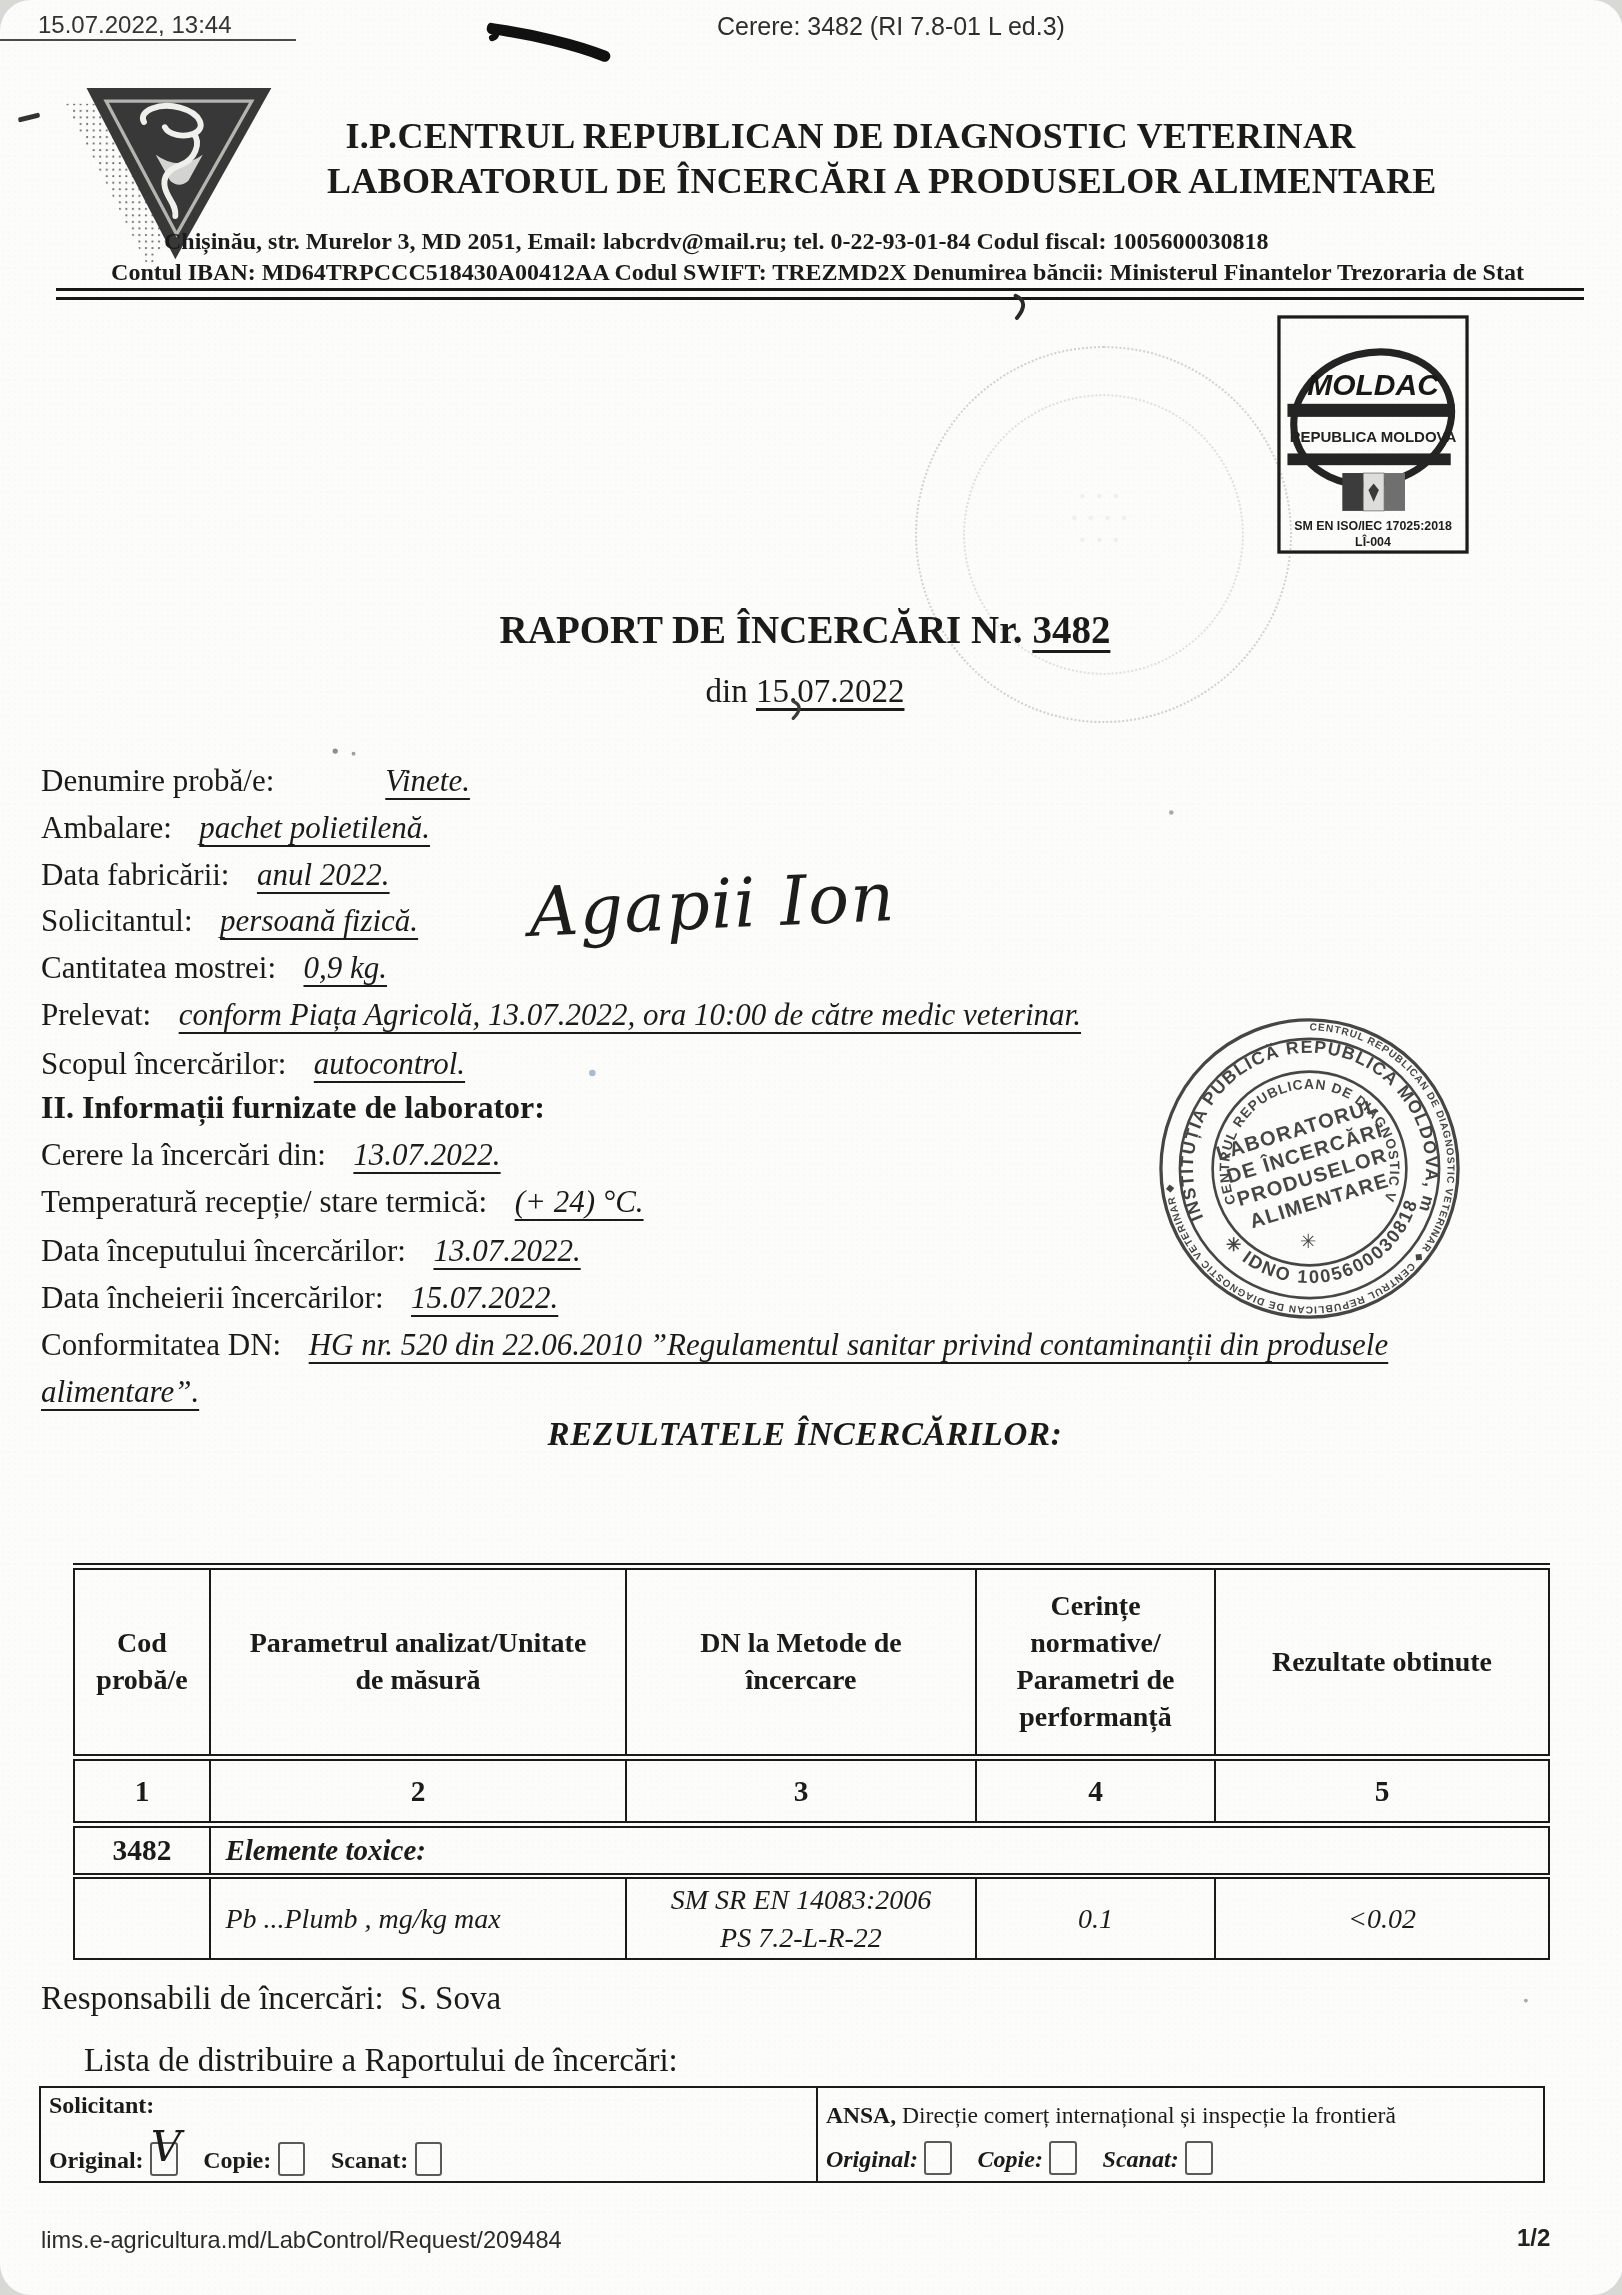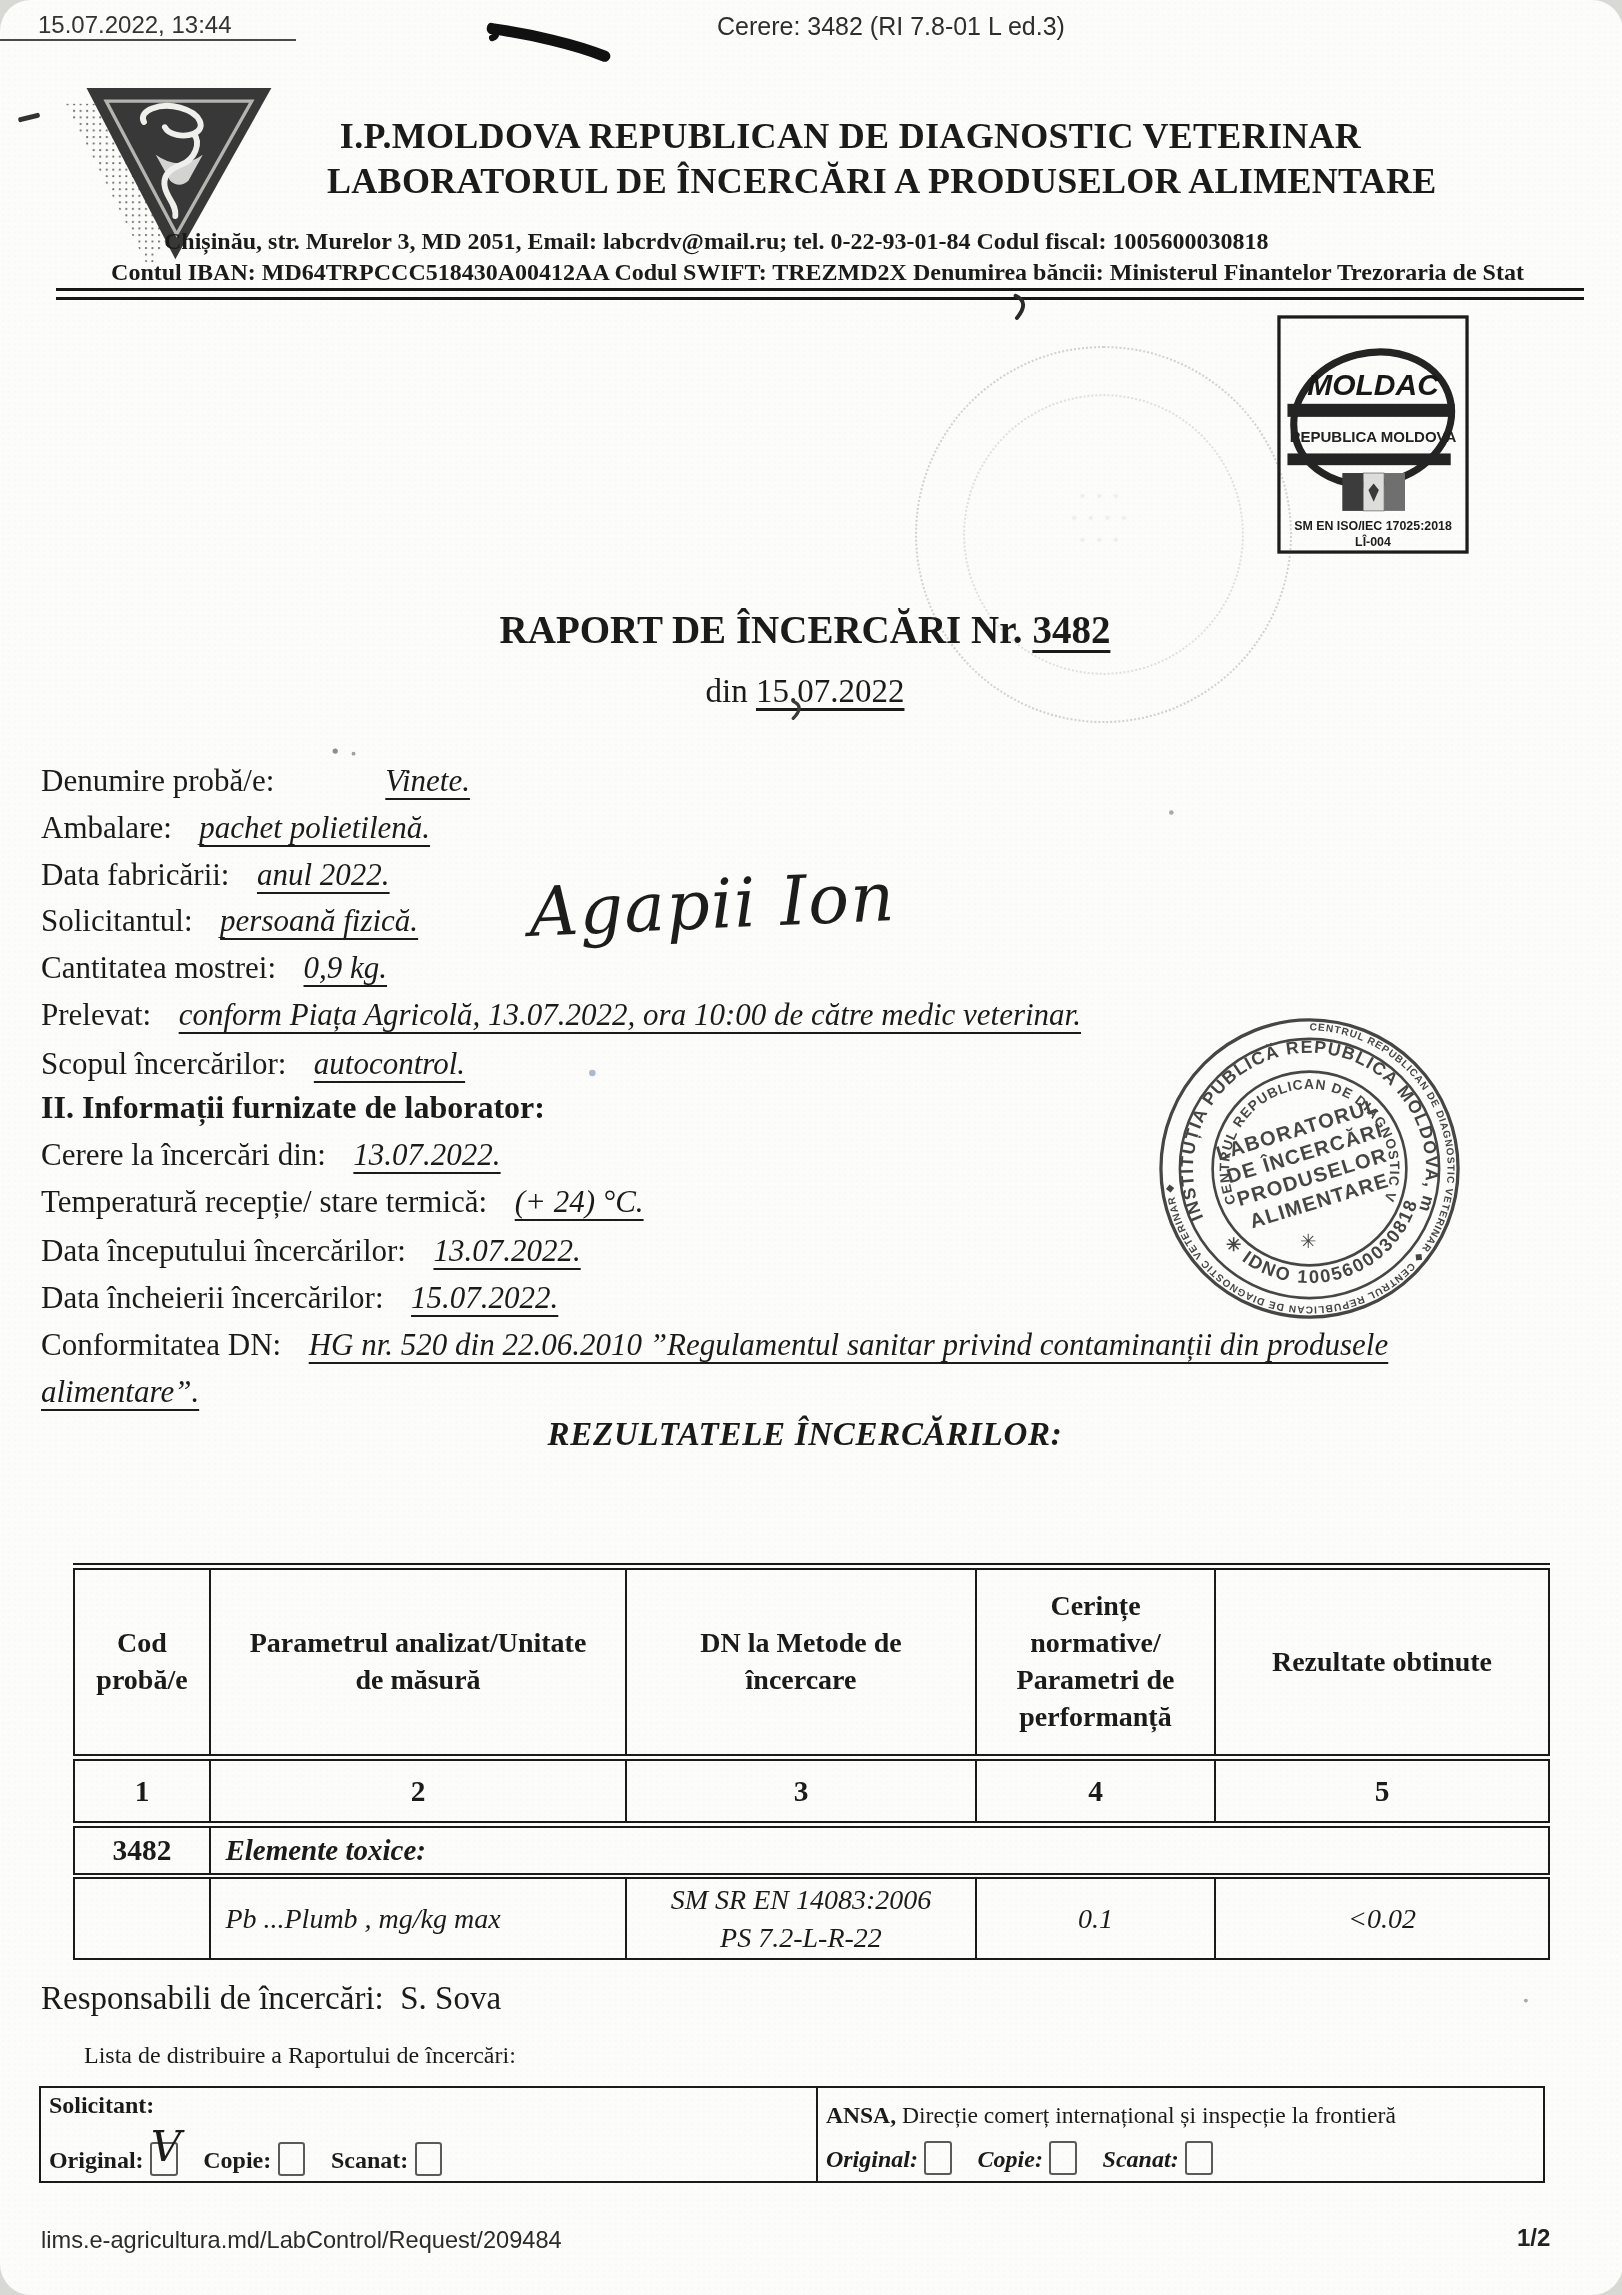--- a/index.html
+++ b/index.html
@@ -52,21 +52,21 @@
   .results-table tr.grouprow td{border-bottom:6.5px double #1a1a1a;height:43px;}
   .results-table tr.grouprow td.code{font-weight:bold;font-size:29.4px;text-align:center;}
   .results-table tr.grouprow td.glabel{font-weight:bold;font-style:italic;font-size:29px;padding-left:14.4px;}
   .results-table tr.datarow td{font-style:italic;font-size:28px;height:77px;}
   .results-table tr.datarow td.param{padding-left:14.4px;}
   .results-table tr.datarow td.method{text-align:center;line-height:1.35;}
   .results-table tr.datarow td.center{text-align:center;}
 
   
   .responsible{left:41px;top:1980px;font-size:33px;}
-  .lista{left:84px;top:2042px;font-size:24px;}
+  .lista{left:84px;top:2042px;font-size:33px;}
 
   
   .dist{left:39px;top:2086px;width:1502px;height:93px;border:2.6px solid #1a1a1a;display:flex;}
   .dist .cell-l{width:775px;border-right:2.6px solid #1a1a1a;position:relative;}
   .dist .cell-r{flex:1;position:relative;}
   .dist .cell-title{position:absolute;left:7.9px;top:3.9px;font-size:24px;font-weight:bold;}
   .dist .row{position:absolute;left:7.9px;bottom:5.2px;font-size:24px;font-weight:bold;white-space:nowrap;}
   .dist .cell-r .line1{position:absolute;left:7.9px;top:14.4px;font-size:23.6px;white-space:nowrap;}
   .dist .cell-r .row{bottom:6px;font-style:italic;}
   .checkbox{display:inline-block;width:23.6px;height:30px;border:2px solid #5a5a5a;border-radius:3.3px;
@@ -105,21 +105,21 @@
       </pattern>
     </defs>
     <polygon points="30,42 300,42 158,295" fill="url(#halftone)" opacity="0.85"></polygon>
     <polygon points="62,18 345,18 198,280" fill="#383838"></polygon>
     <polygon points="92,38 315,38 200,242" fill="none" stroke="#e9e9e6" stroke-width="5" opacity="0.7"></polygon>
     <path d="M150,70 C140,52 175,40 205,48 C238,57 246,80 226,88 C210,94 188,90 182,78 M226,88 C238,102 228,128 206,136 C190,142 178,152 182,170 C186,188 200,196 198,214" fill="none" stroke="#efefec" stroke-width="9" stroke-linecap="round"></path>
     <path d="M168,120 q36,26 72,0 l-22,40 q-14,12 -28,0 z" fill="#efefec" opacity="0.85"></path>
   </svg>
   <div class="abs" style="left:18.3px;top:115px;width:22px;height:4.6px;background:#333;transform:rotate(-14deg);border-radius:2px;"></div>
 
-  <div class="abs org1 nowrap">I.P.MOLDOVA REPUBLICAN DE DIAGNOSTIC VETERINAR</div>
+  <div class="abs org1 nowrap">I.P.CENTRUL REPUBLICAN DE DIAGNOSTIC VETERINAR</div>
   <div class="abs org2 nowrap">LABORATORUL DE ÎNCERCĂRI A PRODUSELOR ALIMENTARE</div>
   <div class="abs contact nowrap">Chișinău, str. Murelor 3, MD 2051, Email: labcrdv@mail.ru; tel. 0-22-93-01-84 Codul fiscal: 1005600030818</div>
   <div class="abs bank nowrap">Contul IBAN: MD64TRPCCC518430A00412AA Codul SWIFT: TREZMD2X Denumirea băncii: Ministerul Finantelor Trezoraria de Stat</div>
   <div class="abs dbl-rule"></div>
 
   <svg class="abs" style="left:1277px;top:315px;" width="192" height="239" viewBox="0 0 294 366">
     <rect x="3" y="3" width="288" height="360" fill="none" stroke="#1c1c1c" stroke-width="5"></rect>
     <g transform="rotate(-14 147 160)">
       <ellipse cx="147" cy="158" rx="122" ry="100" fill="none" stroke="#242424" stroke-width="11"></ellipse>
     </g>

